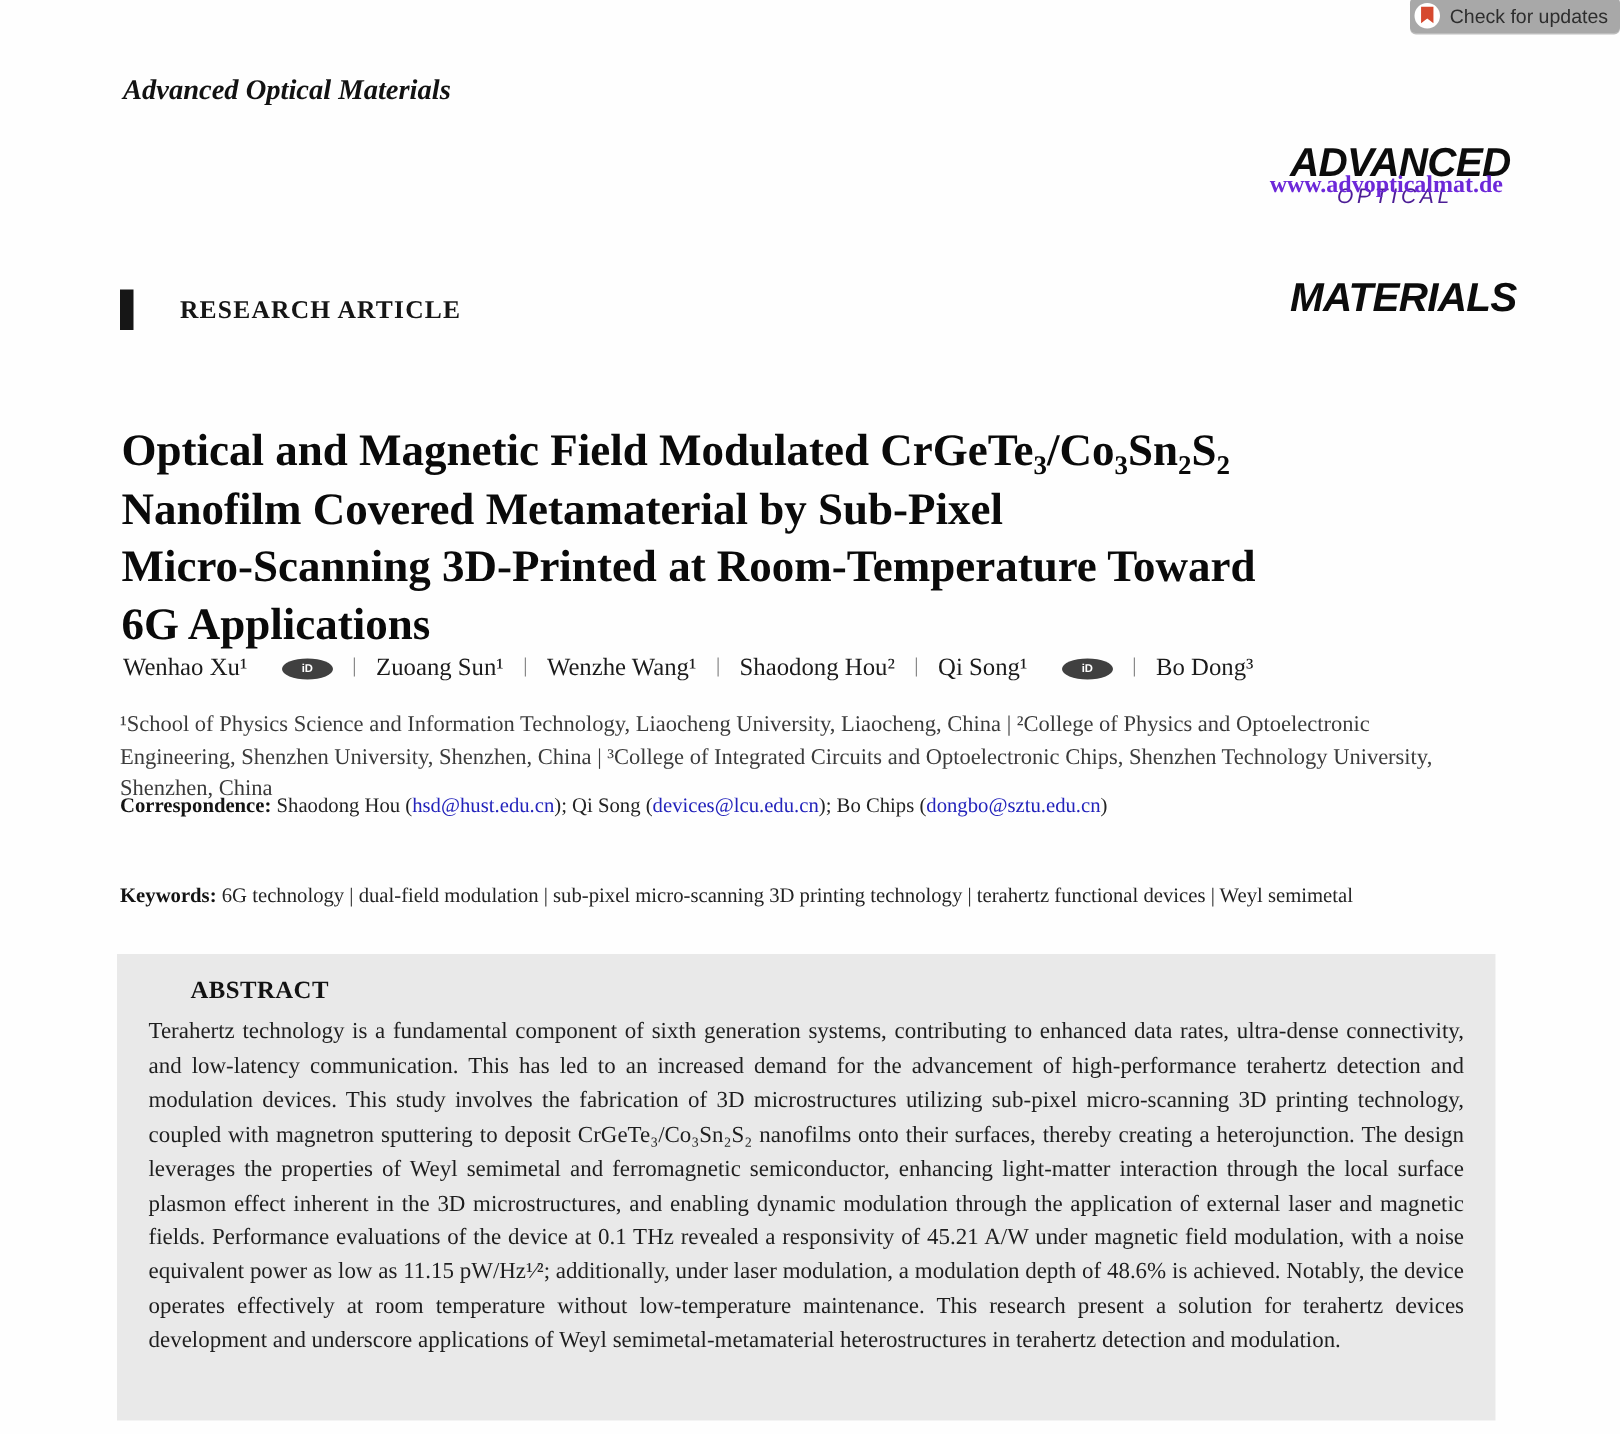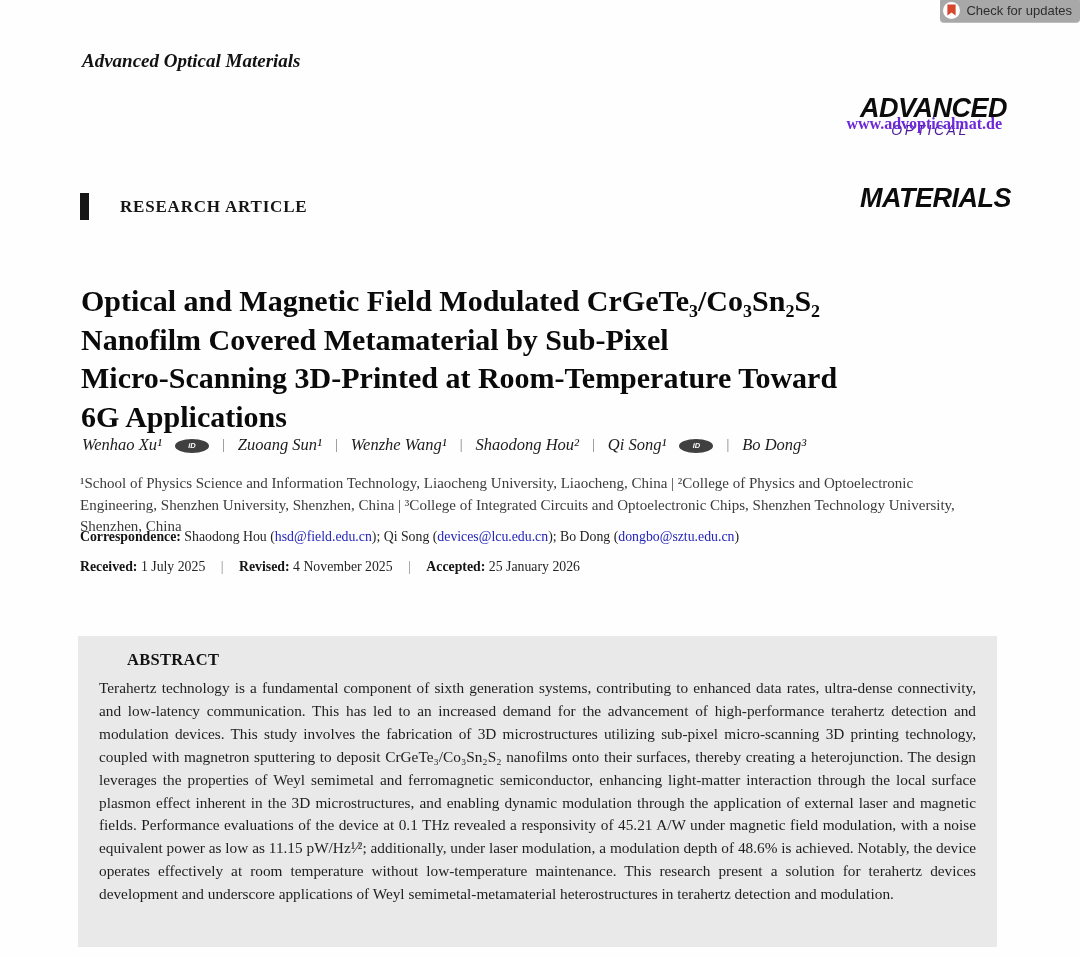--- a/index.html
+++ b/index.html
@@ -47,21 +47,21 @@
   .article-type { position:absolute; left:80px; top:193px; display:flex; align-items:center; gap:14px; }
   .article-type .bar { width:9px; height:27px; background:#161616; }
   .article-type-label { font-size:17px; font-weight:bold; letter-spacing:0.8px; color:#161616;margin-left:17px; }
 
   
   .title { position:absolute; left:81px; top:282px; width:930px;
     font-size:30px; font-weight:bold; line-height:38.5px; color:#0a0a0a; }
 
   
   .authors { position:absolute; left:82px; top:432px; font-size:16.5px; color:#1b1b1b; display:flex; align-items:center; }
-  .author { display:inline-flex; align-items:center; gap:13px;font-style:italic; }
+  .author { display:inline-flex; align-items:center; gap:23px; }
   .author-sep { color:#7a7a7a; margin:0 13px; font-size:14px; }
   .orcid {
     display:inline-block; width:34px; height:14px; border-radius:50%;
     background:#404040; color:#ffffff; font-family:"Liberation Sans",sans-serif;
     font-size:7.5px; font-weight:bold; text-align:center; line-height:14px;
     position:relative; top:-4px; cursor:pointer;margin-top:11px;
   }
 
   
   .affiliations {
@@ -144,30 +144,26 @@
     </span>
     <span class="author-sep">|</span>
     <span class="author">
       <span>Bo Dong³</span>
     </span>
   </div>
 
   <div class="affiliations">¹School of Physics Science and Information Technology, Liaocheng University, Liaocheng, China | ²College of Physics and Optoelectronic Engineering, Shenzhen University, Shenzhen, China | ³College of Integrated Circuits and Optoelectronic Chips, Shenzhen Technology University, Shenzhen, China</div>
 
   <div class="meta-line correspondence">
-    <span class="meta-label">Correspondence:</span><span> Shaodong Hou (</span><a class="email">hsd@field.edu.cn</a><span>); Qi Song (</span><a class="email">devices@lcu.edu.cn</a><span>); Bo Dong (</span><a class="email">dongbo@sztu.edu.cn</a><span>)</span>
+    <span class="meta-label">Correspondence:</span><span> Shaodong Hou (</span><a class="email">hsd@hust.edu.cn</a><span>); Qi Song (</span><a class="email">devices@lcu.edu.cn</a><span>); Bo Chips (</span><a class="email">dongbo@sztu.edu.cn</a><span>)</span>
   </div>
 
-  <div class="meta-line dates">
-    <span class="meta-label">Received:</span><span> 1 July 2025</span>
-    <span class="date-sep">|</span>
-    <span class="meta-label">Revised:</span><span> 4 November 2025</span>
-    <span class="date-sep">|</span>
-    <span class="meta-label">Accepted:</span><span> 25 January 2026</span>
+
+  <div class="meta-line keywords">
+    <span class="meta-label">Keywords:</span><span> 6G technology | dual-field modulation | sub-pixel micro-scanning 3D printing technology | terahertz functional devices | Weyl semimetal</span>
   </div>
-
 
   <div class="abstract-box">
     <div class="abstract-heading">ABSTRACT</div>
     <div class="abstract-body">Terahertz technology is a fundamental component of sixth generation systems, contributing to enhanced data rates, ultra-dense connectivity, and low-latency communication. This has led to an increased demand for the advancement of high-performance terahertz detection and modulation devices. This study involves the fabrication of 3D microstructures utilizing sub-pixel micro-scanning 3D printing technology, coupled with magnetron sputtering to deposit CrGeTe₃/Co₃Sn₂S₂ nanofilms onto their surfaces, thereby creating a heterojunction. The design leverages the properties of Weyl semimetal and ferromagnetic semiconductor, enhancing light-matter interaction through the local surface plasmon effect inherent in the 3D microstructures, and enabling dynamic modulation through the application of external laser and magnetic fields. Performance evaluations of the device at 0.1 THz revealed a responsivity of 45.21 A/W under magnetic field modulation, with a noise equivalent power as low as 11.15 pW/Hz¹⁄²; additionally, under laser modulation, a modulation depth of 48.6% is achieved. Notably, the device operates effectively at room temperature without low-temperature maintenance. This research present a solution for terahertz devices development and underscore applications of Weyl semimetal-metamaterial heterostructures in terahertz detection and modulation.</div>
   </div>
 
 </div>
 
 </body></html>

